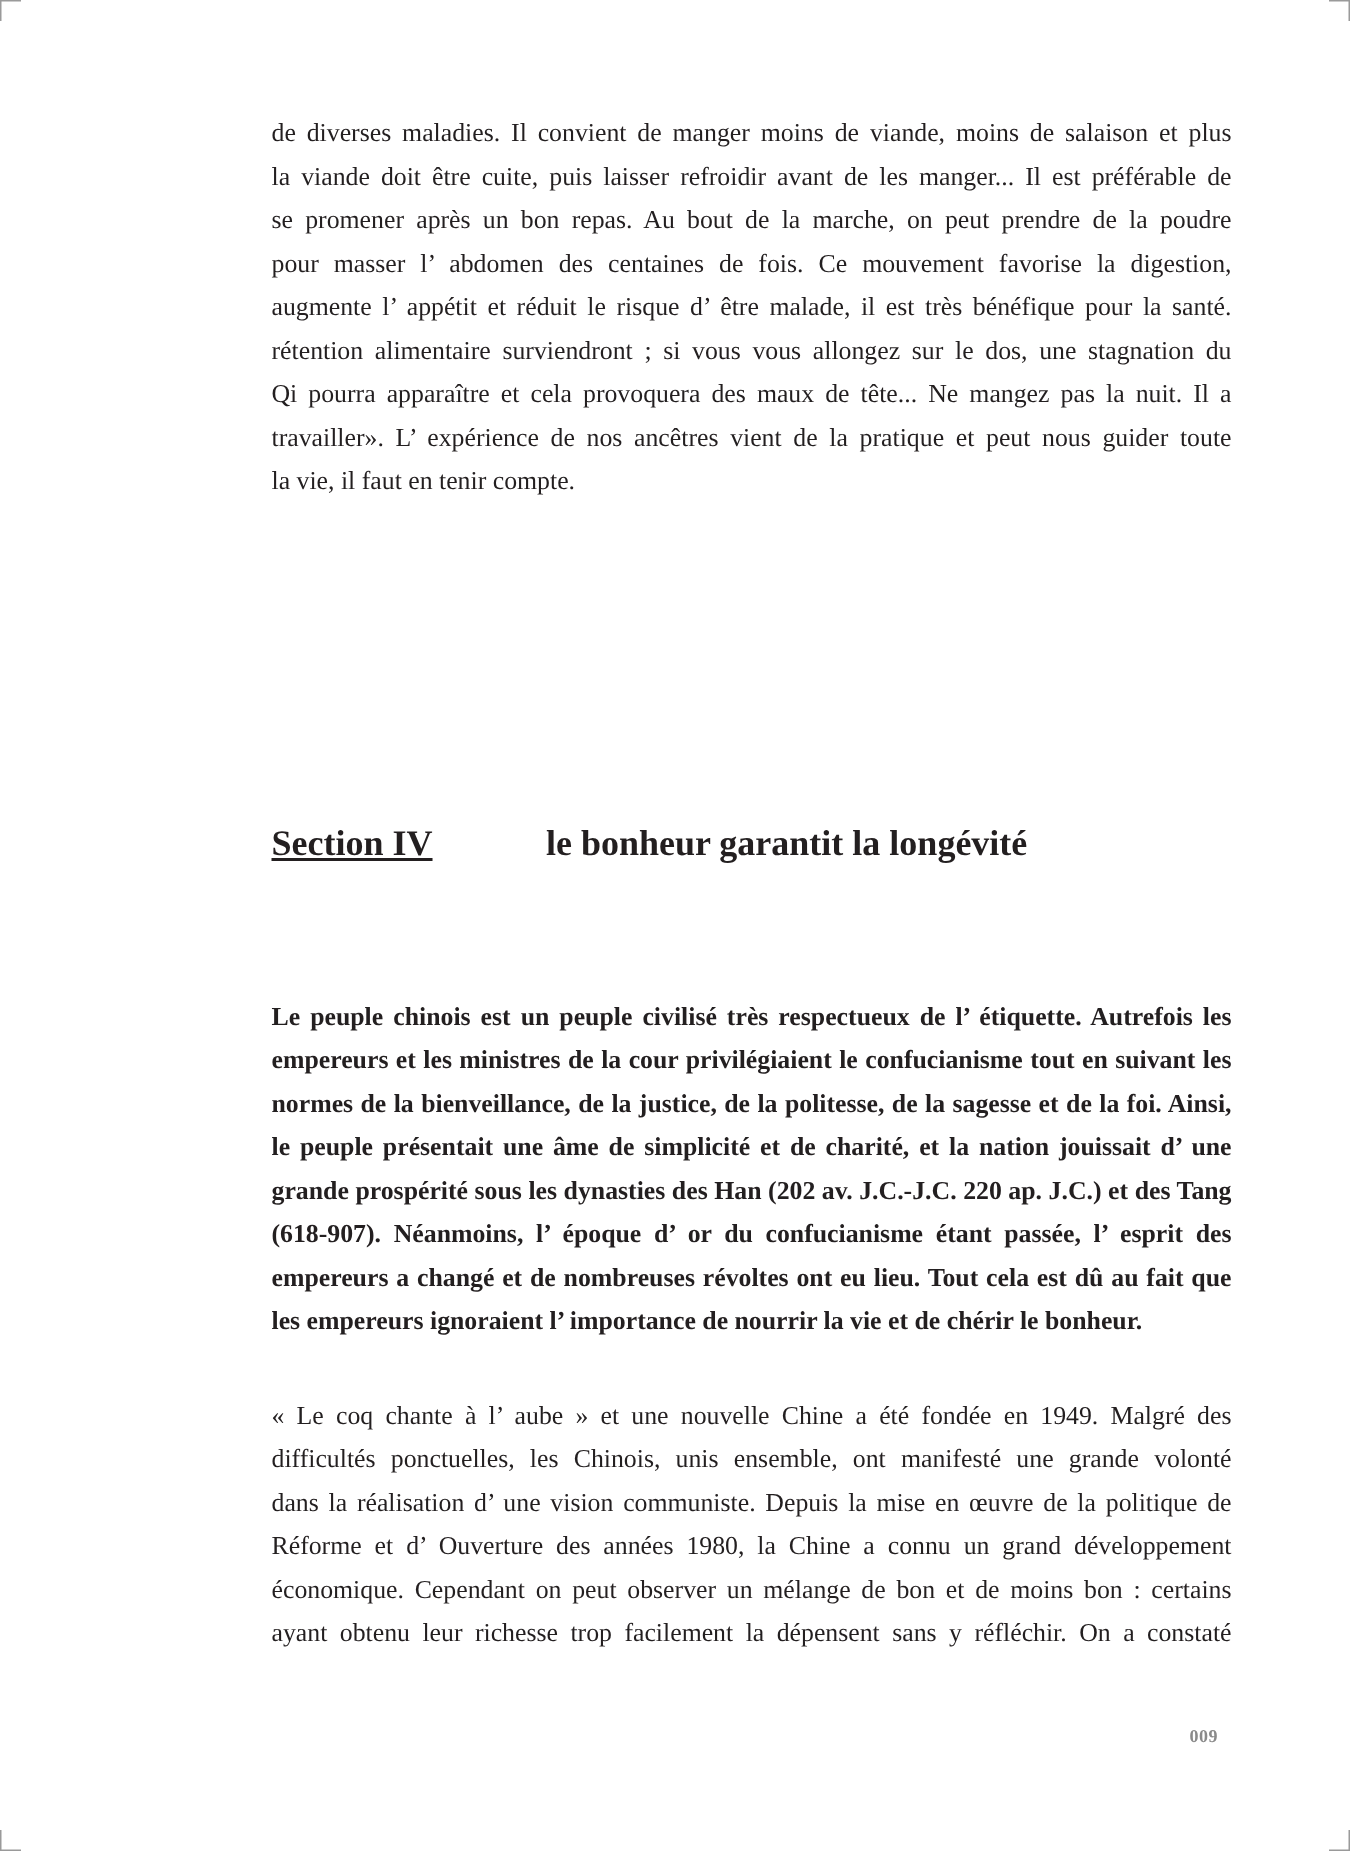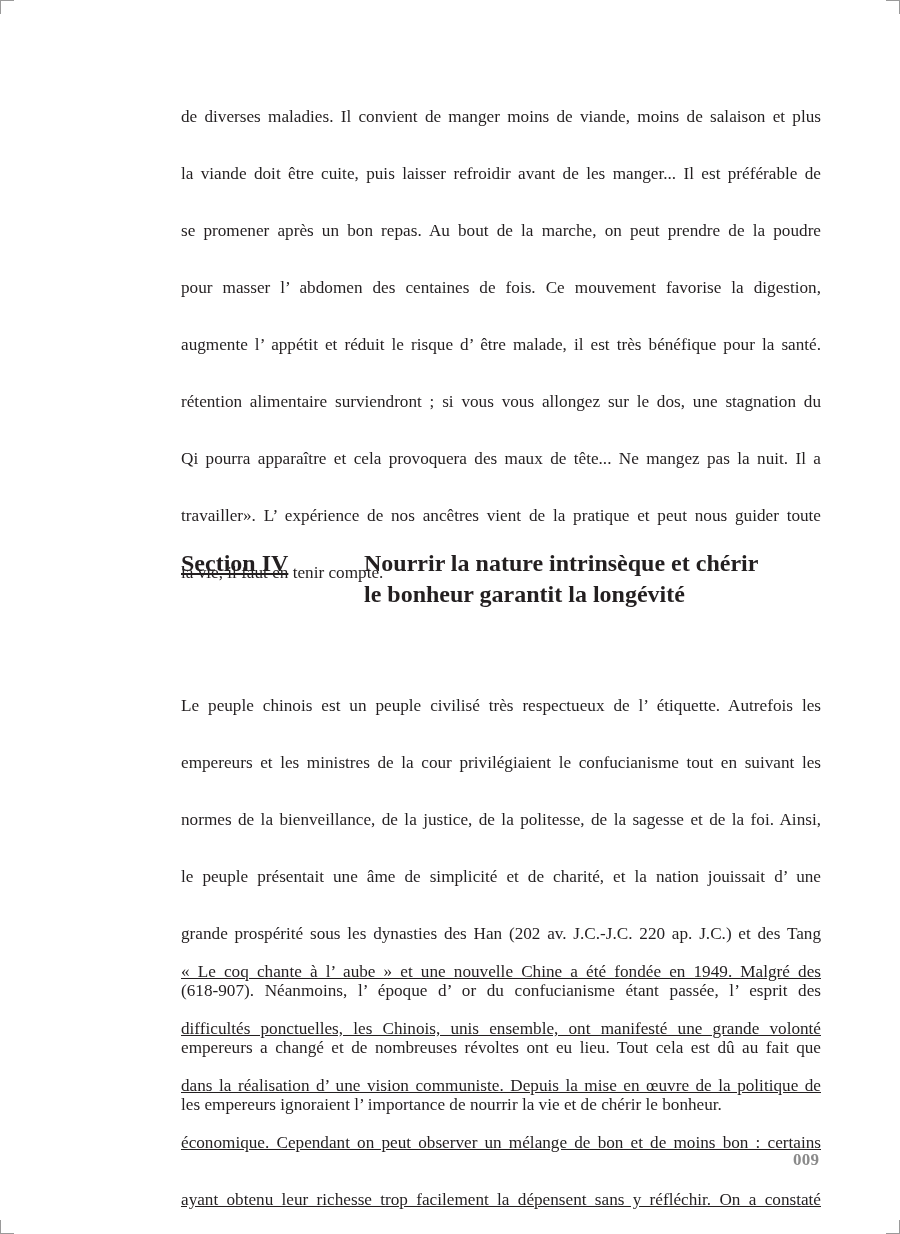--- a/index.html
+++ b/index.html
@@ -25,21 +25,20 @@
       width: 640px;
     }
     .line {
       display: block;
       height: 29px;
       line-height: 29px;
       font-size: 17.2px;
       white-space: nowrap;
       text-align: justify;
       text-align-last: justify;
-      margin-top: 28px;
     }
     .line.last {
       text-align-last: left;
     }
     .section-heading {
       position: absolute;
       left: 181px;
       top: 548px;
       width: 650px;
       font-weight: bold;
@@ -61,21 +60,21 @@
       width: 470px;
     }
     .section-title span {
       display: block;
       white-space: nowrap;
     }
     .page-number {
       position: absolute;
       left: 793px;
       top: 1150px;
-      font-size: 17px;
+      font-size: 12px;
       font-weight: bold;
       color: #8a8a8a;
       letter-spacing: 0.3px;
     }
   </style>
 </head>
 <body>
 
 <div class="crop-mark" style="left:0;top:0;width:14px;height:1px;"></div>
 <div class="crop-mark" style="left:0;top:0;width:1px;height:14px;"></div>
@@ -94,37 +93,37 @@
   <span class="line">augmente l’ appétit et réduit le risque d’ être malade, il est très bénéfique pour la santé.</span>
   <span class="line">rétention alimentaire surviendront ; si vous vous allongez sur le dos, une stagnation du</span>
   <span class="line">Qi pourra apparaître et cela provoquera des maux de tête... Ne mangez pas la nuit. Il a</span>
   <span class="line">travailler». L’ expérience de nos ancêtres vient de la pratique et peut nous guider toute</span>
   <span class="line last">la vie, il faut en tenir compte.</span>
 </div>
 
 <div class="section-heading">
   <div class="section-label">Section IV</div>
   <div class="section-title">
-    <span>Nourrir la nature intrinsèque et chérir</span>
     <span>le bonheur garantit la longévité</span>
   </div>
 </div>
 
-<div class="para" style="top:663px;">
+<div class="para" style="top:663px;font-weight:bold;">
   <span class="line">Le peuple chinois est un peuple civilisé très respectueux de l’ étiquette. Autrefois les</span>
   <span class="line">empereurs et les ministres de la cour privilégiaient le confucianisme tout en suivant les</span>
   <span class="line">normes de la bienveillance, de la justice, de la politesse, de la sagesse et de la foi. Ainsi,</span>
   <span class="line">le peuple présentait une âme de simplicité et de charité, et la nation jouissait d’ une</span>
   <span class="line">grande prospérité sous les dynasties des Han (202 av. J.C.-J.C. 220 ap. J.C.) et des Tang</span>
   <span class="line">(618-907). Néanmoins, l’ époque d’ or du confucianisme étant passée, l’ esprit des</span>
   <span class="line">empereurs a changé et de nombreuses révoltes ont eu lieu. Tout cela est dû au fait que</span>
   <span class="line last">les empereurs ignoraient l’ importance de nourrir la vie et de chérir le bonheur.</span>
 </div>
 
-<div class="para" style="top:929px;text-decoration:underline;">
+<div class="para" style="top:929px;">
   <span class="line">« Le coq chante à l’ aube » et une nouvelle Chine a été fondée en 1949. Malgré des</span>
   <span class="line">difficultés ponctuelles, les Chinois, unis ensemble, ont manifesté une grande volonté</span>
   <span class="line">dans la réalisation d’ une vision communiste. Depuis la mise en œuvre de la politique de</span>
+  <span class="line">Réforme et d’ Ouverture des années 1980, la Chine a connu un grand développement</span>
   <span class="line">économique. Cependant on peut observer un mélange de bon et de moins bon : certains</span>
   <span class="line">ayant obtenu leur richesse trop facilement la dépensent sans y réfléchir. On a constaté</span>
 </div>
 
 <div class="page-number">009</div>
 
 </body></html>

